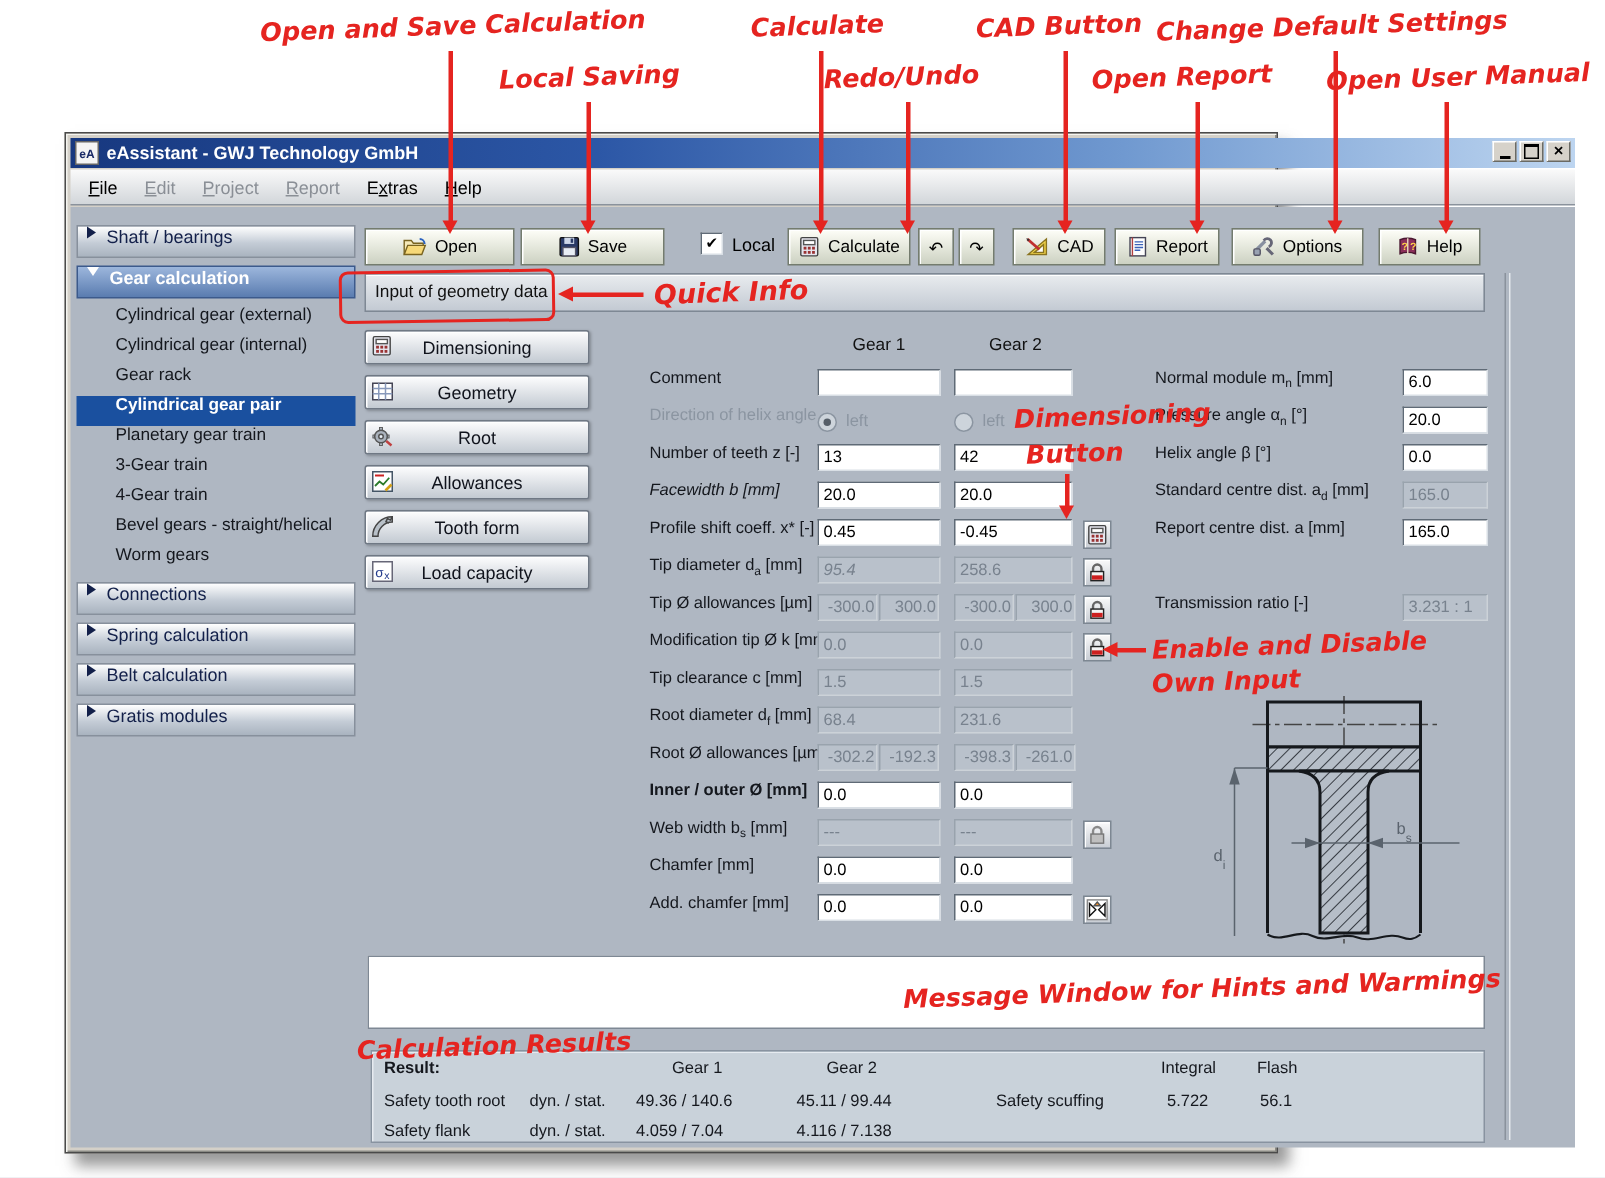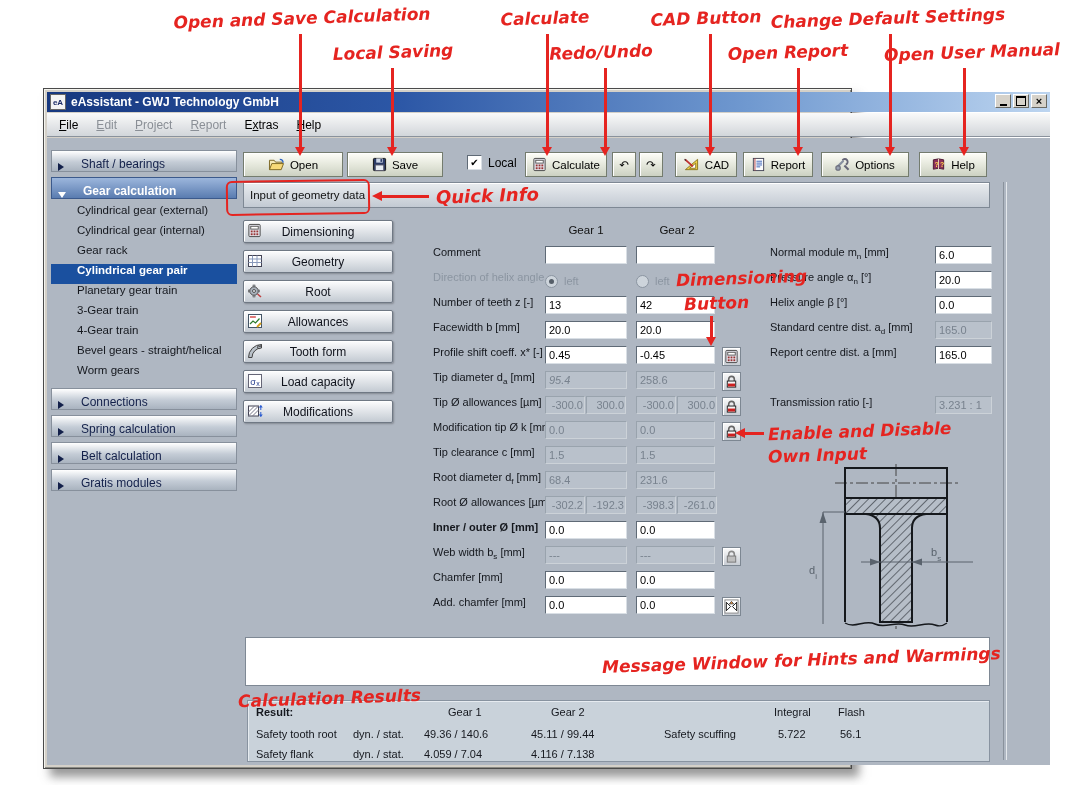--- a/index.html
+++ b/index.html
@@ -25,21 +25,21 @@
   .gl-close{font:bold 11px "Liberation Sans",sans-serif;color:#000;line-height:10px;}
   .menubar{position:absolute;left:0;top:21px;width:1003px;height:24px;box-sizing:border-box;
            background:linear-gradient(#fafafa,#d2d6da);border-bottom:1px solid #8a929c;
            display:flex;align-items:center;padding-left:3px;}
   .mitem{padding:2px 9px;font:12px "Liberation Sans",sans-serif;color:#000;}
   .mitem .u{text-decoration:underline;}
   .mitem.dis{color:#8a8f96;}
   .client{position:absolute;left:0;top:46px;width:1003px;height:627px;background:#afb7c2;}
   
   .sidebar{position:absolute;left:4px;top:58px;width:186px;}
-  .shead{height:22px;margin-bottom:5px;display:flex;align-items:flex-end;gap:17px;padding-left:6px;
+  .shead{height:22px;margin-bottom:5px;display:flex;align-items:flex-start;gap:7px;padding-left:6px;
          background:linear-gradient(#ffffff,#c4ccd6 55%,#a9b3bf);border:1px solid #87909c;
          box-sizing:border-box;font:12px "Liberation Sans",sans-serif;color:#13204a;}
   .shead .tri{width:0;height:0;border-top:4px solid transparent;border-bottom:4px solid transparent;border-left:6px solid #13204a;}
   .shead.exp{background:linear-gradient(#9cb6dc,#5a7cb0);color:#fff;font-weight:bold;border-color:#3c5a8c;}
   .shead.exp .tri{border-left:4px solid transparent;border-right:4px solid transparent;border-top:6px solid #fff;border-bottom:none;}
   .sitem{height:20px;line-height:20px;padding-left:26px;font:11.5px "Liberation Sans",sans-serif;color:#14171d;white-space:nowrap;}
   .sitem.sel{background:#1a509f;color:#fff;font-weight:bold;}
   .sitem + .shead{margin-top:4px;}
   
   .tbtn{position:absolute;top:60px;height:25px;box-sizing:border-box;display:flex;align-items:center;justify-content:center;gap:5px;
@@ -263,21 +263,21 @@
             <span class="rad on"></span>
             <span>left</span>
           </div>
           <div class="radiocell" style="left: 203px; top: 49px;">
             <span class="rad"></span>
             <span>left</span>
           </div>
           <div class="flab" style="top: 74px;">Number of teeth z [-]</div>
           <input type="text" class="fld" value="13" style="left: 112px; top: 74px; width: 82px;">
           <input type="text" class="fld" value="42" style="left: 203px; top: 74px; width: 79px;">
-          <div class="flab" style="top: 99px;">Facewidth b [mm]</div>
+          <div class="flab" style="top: 99px; font-style: italic;">Facewidth b [mm]</div>
           <input type="text" class="fld" value="20.0" style="left: 112px; top: 99px; width: 82px;">
           <input type="text" class="fld" value="20.0" style="left: 203px; top: 99px; width: 79px;">
           <div class="flab" style="top: 124px;">Profile shift coeff. x* [-]</div>
           <input type="text" class="fld" value="0.45" style="left: 112px; top: 124px; width: 82px;">
           <input type="text" class="fld" value="-0.45" style="left: 203px; top: 124px; width: 79px;">
           <div class="minibtn" style="left: 289px; top: 125px;">
             <svg width="15" height="15" viewBox="0 0 16 16">
               <rect x="2" y="1.5" width="12" height="13" rx="1" fill="#e6e6ee" stroke="#444"></rect>
               <rect x="4" y="3.5" width="8" height="3" fill="#fff" stroke="#555"></rect>
               <g fill="#993333">
@@ -477,30 +477,20 @@
           <span>Tooth form</span>
         </div>
         <div class="modbtn" style="top: 278px;">
           <span class="mic"><svg width="16" height="16" viewBox="0 0 16 16">
               <rect x="1.5" y="1.5" width="13" height="13" fill="#fff" stroke="#667"></rect>
               <text x="3.2" y="11.5" font-size="9" fill="#223a8c" font-family="Liberation Sans,sans-serif">σ</text>
               <text x="9.2" y="13" font-size="7" fill="#223a8c" font-family="Liberation Sans,sans-serif">x</text>
             </svg></span>
           <span>Load capacity</span>
         </div>
-        <div class="modbtn" style="top: 308px;">
-          <span class="mic"><svg width="16" height="16" viewBox="0 0 16 16">
-              <rect x="1.5" y="3" width="10" height="10" fill="#fff" stroke="#445"></rect>
-              <path d="M1.5 13 L11.5 3 M1.5 9 L7.5 3 M5.5 13 L11.5 7" stroke="#778"></path>
-              <path d="M13.8 2.5 v4.5 m0 2 v4.5" stroke="#2a5ad0"></path>
-              <path d="M11.8 4.5 l2-2.5 2 2.5 Z" fill="#2a5ad0"></path>
-              <path d="M11.8 11.5 l2 2.5 2-2.5 Z" fill="#2a5ad0"></path>
-            </svg></span>
-          <span>Modifications</span>
-        </div>
       </div>
   </div>
 
   <div class="overlay">
     <span class="hand" style="left:302px;top:8px;">Open and Save Calculation</span>
     <span class="hand" style="left:393px;top:42px;">Local Saving</span>
     <span class="hand" style="left:545px;top:8px;">Calculate</span>
     <span class="hand" style="left:601px;top:42px;">Redo/Undo</span>
     <span class="hand" style="left:706px;top:8px;">CAD Button</span>
     <span class="hand" style="left:788px;top:42px;">Open Report</span>

